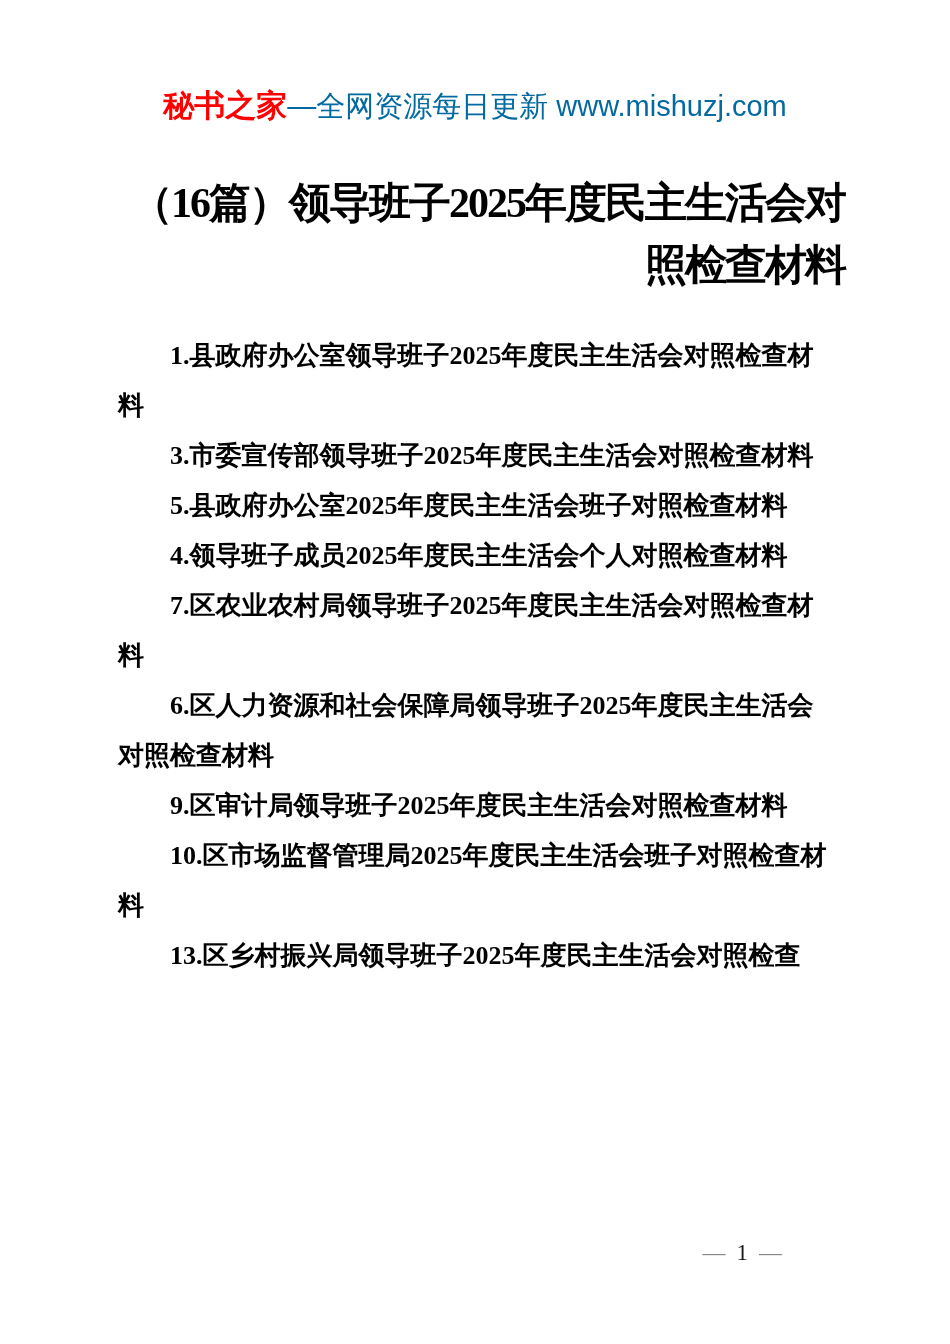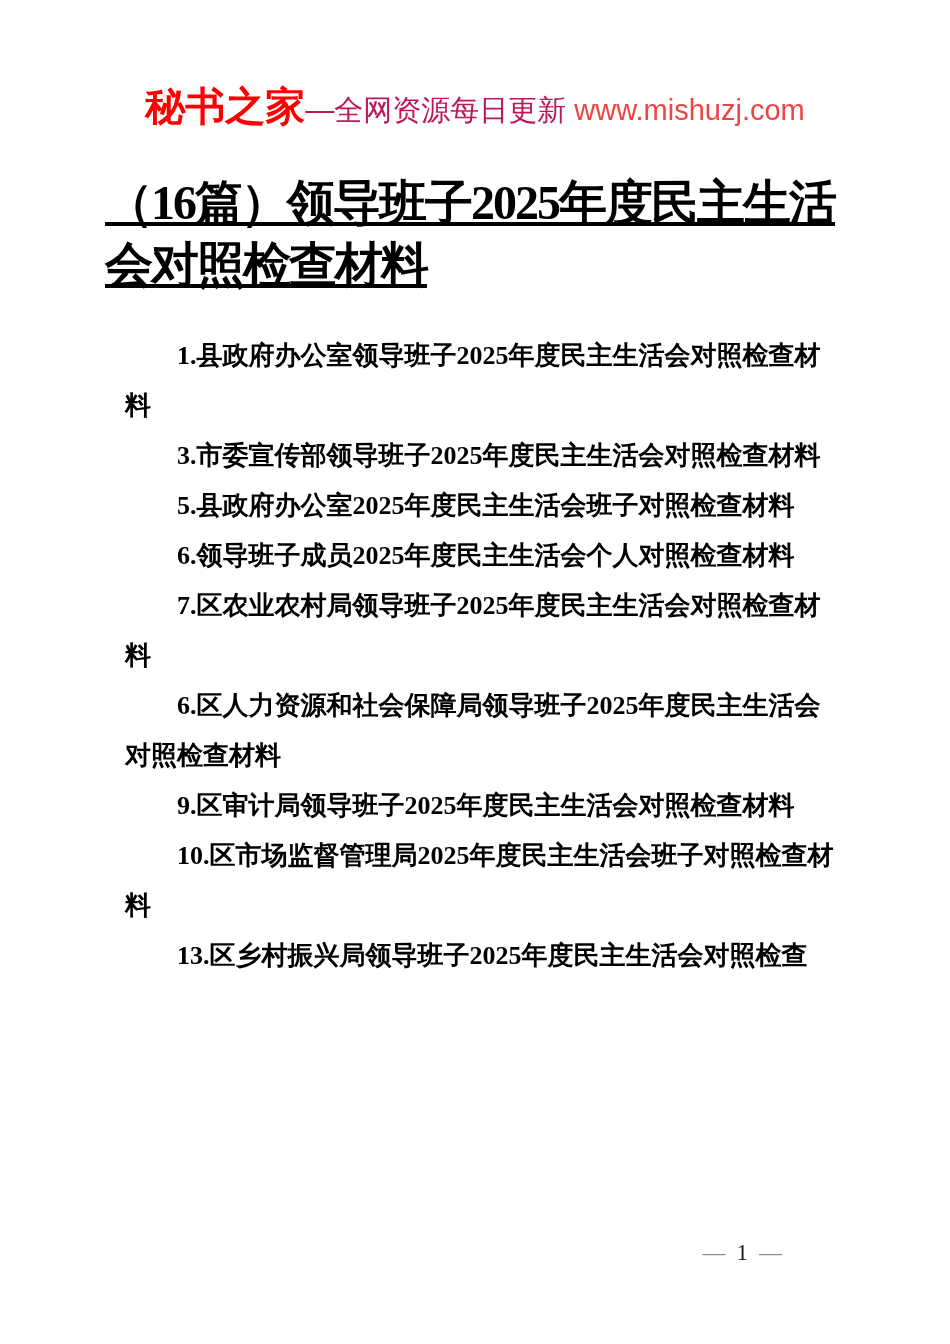--- a/index.html
+++ b/index.html
@@ -20,45 +20,44 @@
   .site-header {
     position: absolute;
     top: 86px; left: 0; width: 100%;
     text-align: center;
     font-size: 29px; line-height: 40px;
     white-space: nowrap;
   }
   .site-header .brand {
     color: #ff0000;
     font-weight: 700;
-    font-size: 40px;
+    font-size: 31px;
   }
-  .site-header .tagline { color: #be185d; }
+  .site-header .tagline { color: #0369a1; }
   .site-header .url {
-    color: #ef4444;
+    color: #0369a1;
     text-decoration: none;
   }
   
   .doc-title {
     position: absolute;
     top: 172px; left: 105px; width: 740px;
     margin: 0;
-    text-align: left;
+    text-align: right;
     font-family: "Liberation Serif", sans-serif; 
-    font-size: 48px;
+    font-size: 42px;
     letter-spacing: -2px;
     line-height: 62px;
     font-weight: 700;
     color: #000000;
-    text-decoration: underline;
   }
   
   .toc {
     position: absolute;
-    top: 331px; left: 125px; width: 710px;
+    top: 331px; left: 118px; width: 710px;
     font-family: "Liberation Serif", sans-serif; 
     font-size: 26px;
     line-height: 50px;
     font-weight: 700;
     color: #000000;
   }
   .toc p {
     margin: 0;
     text-indent: 52px; 
   }
@@ -81,21 +80,21 @@
   <div class="site-header">
     <span class="brand">秘书之家</span><span class="tagline">—全网资源每日更新 </span><a class="url">www.mishuzj.com</a>
   </div>
 
   <h1 class="doc-title">（16篇）领导班子2025年度民主生活会对照检查材料</h1>
 
   <div class="toc">
     <p>1.县政府办公室领导班子2025年度民主生活会对照检查材料</p>
     <p>3.市委宣传部领导班子2025年度民主生活会对照检查材料</p>
     <p>5.县政府办公室2025年度民主生活会班子对照检查材料</p>
-    <p>6.领导班子成员2025年度民主生活会个人对照检查材料</p>
+    <p>4.领导班子成员2025年度民主生活会个人对照检查材料</p>
     <p>7.区农业农村局领导班子2025年度民主生活会对照检查材料</p>
     <p>6.区人力资源和社会保障局领导班子2025年度民主生活会对照检查材料</p>
     <p>9.区审计局领导班子2025年度民主生活会对照检查材料</p>
     <p>10.区市场监督管理局2025年度民主生活会班子对照检查材料</p>
     <p>13.区乡村振兴局领导班子2025年度民主生活会对照检查</p>
   </div>
 
   <div class="page-footer">
     <span class="dash">—</span><span class="num">1</span><span class="dash">—</span>
   </div>

